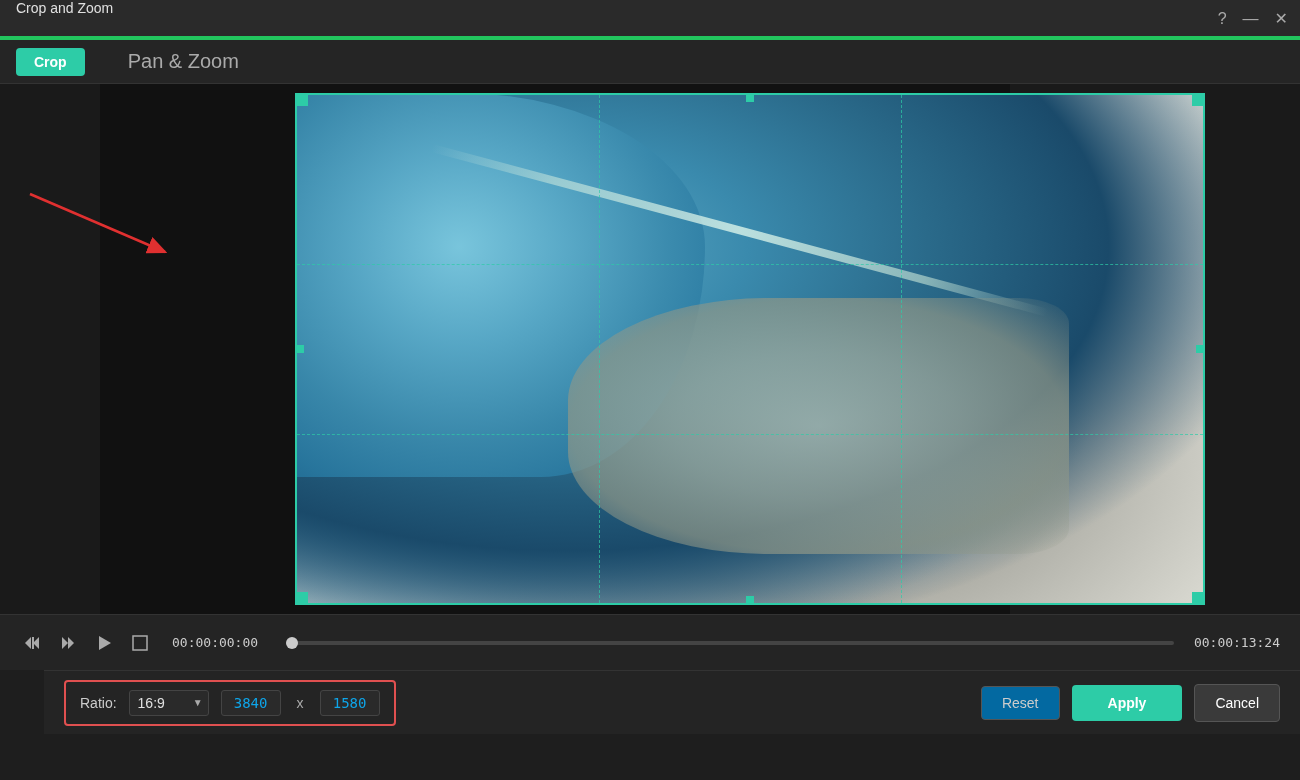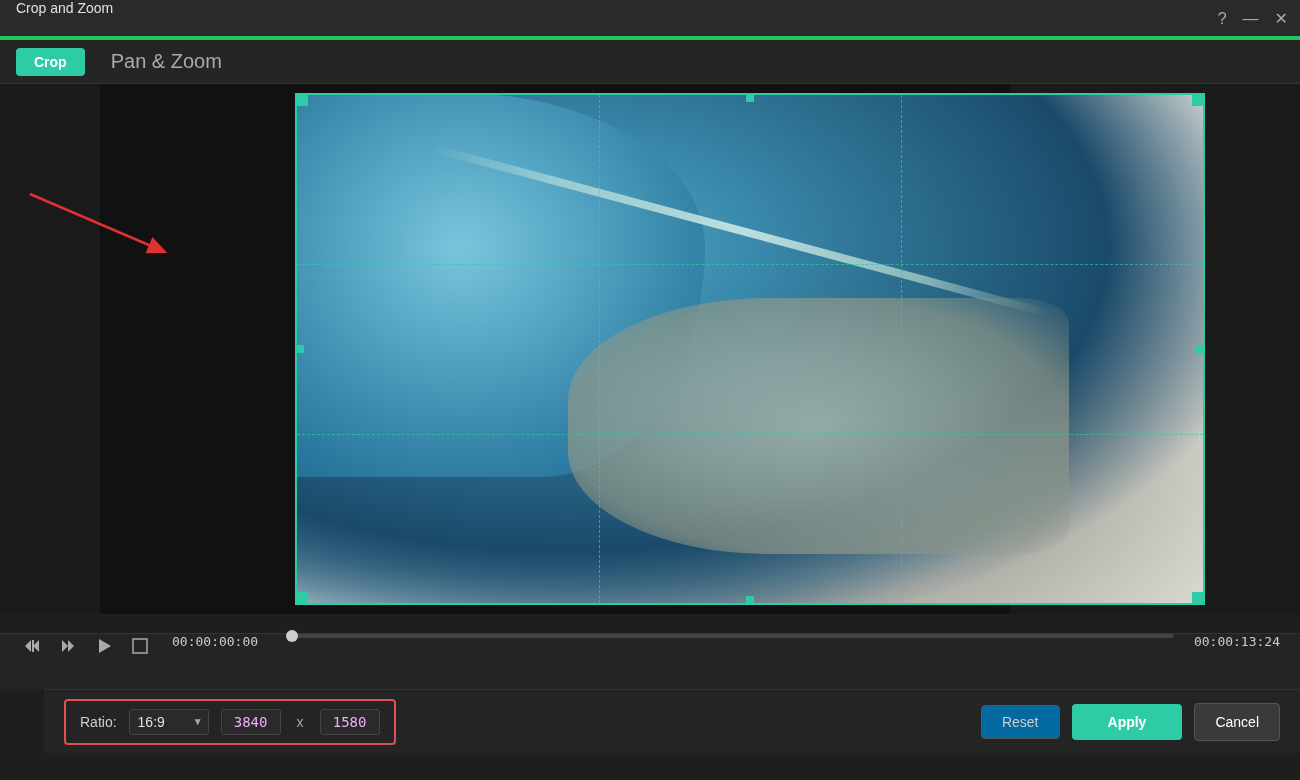--- a/index.html
+++ b/index.html
@@ -42,21 +42,21 @@
       font-size: 16px;
     }
 
     
     .tab-bar {
       height: 44px;
       background: #252525;
       display: flex;
       align-items: center;
       padding: 0 16px;
-      gap: 8px;
+      gap: 25px;
       border-bottom: 1px solid #333;
     }
     .tab-active {
       background: #2dcca7;
       color: #fff;
       border-radius: 4px;
       padding: 6px 18px;
       font-size: 14px;
       font-weight: 600;
       cursor: pointer;
@@ -233,23 +233,23 @@
       height: 100%;
       background: #1a1a1a;
     }
 
     
     .playback-bar {
       height: 56px;
       background: #242424;
       border-top: 1px solid #333;
       display: flex;
+      align-items: center;
       padding: 0 20px;
       gap: 12px;
-      margin-top: 19px;
     }
     .playback-icon {
       color: #aaa;
       font-size: 16px;
       cursor: pointer;
       display: flex;
       align-items: center;
       justify-content: center;
       width: 24px;
       height: 24px;
@@ -326,21 +326,21 @@
     }
     .ratio-select-arrow {
       position: absolute;
       right: 6px;
       pointer-events: none;
       color: #aaa;
       font-size: 10px;
     }
     .dimension-value {
       font-size: 14px;
-      color: #f0abfc;
+      color: #0ea5e9;
       font-family: monospace;
       padding: 4px 8px;
       background: #2a2a2a;
       border: 1px solid #444;
       border-radius: 3px;
       min-width: 60px;
       text-align: center;
     }
     .dimension-x {
       font-size: 14px;

